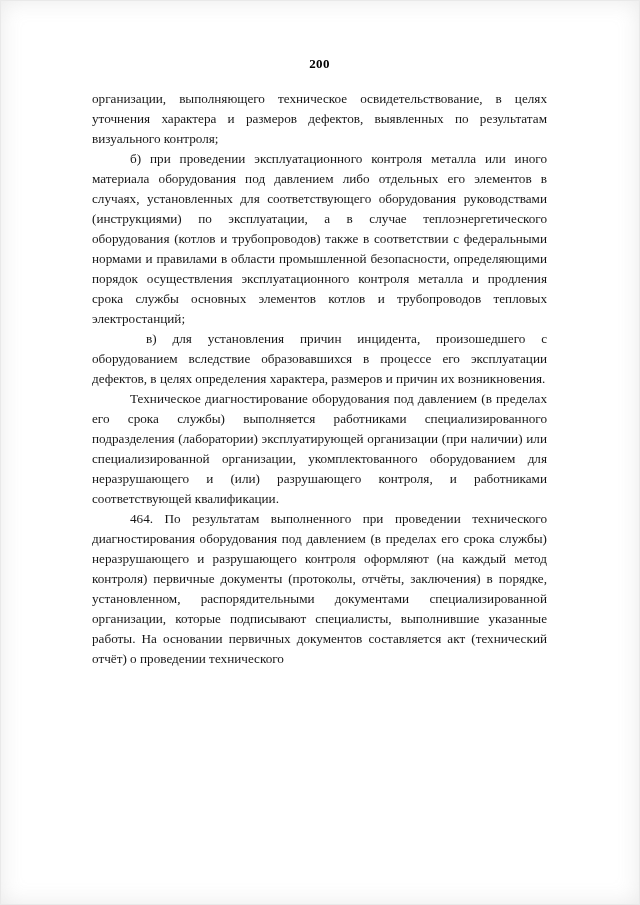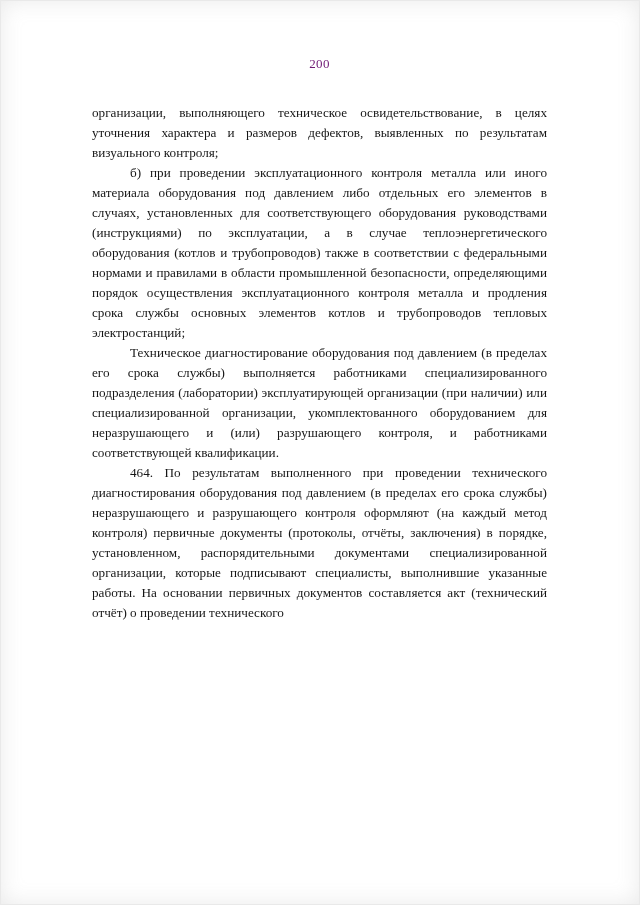--- a/index.html
+++ b/index.html
@@ -27,23 +27,24 @@
   #content {
     position: absolute;
     left: 92px;
     top: 56px;
     width: 455px;
   }
   .page-number {
     text-align: center;
     font-family: "Liberation Serif", "DejaVu Serif", serif;
     font-size: 13px;
-    color: #701a75;
+    color: #000000;
     letter-spacing: 0.3px;
-    margin-bottom: 31px;
+    margin-bottom: 17px;
+    font-weight: bold;
   }
   .para {
     font-family: "Liberation Serif", "DejaVu Serif", serif;
     font-size: 13.2px;
     line-height: 20px;
     color: #161616;
     text-align: justify;
     text-align-last: left;
     text-justify: inter-word;
     margin: 0;
@@ -61,19 +62,20 @@
 
 <div id="page">
   <div id="content">
 
     <div class="page-number">200</div>
 
     <p class="para">организации, выполняющего техническое освидетельствование, в целях уточнения характера и размеров дефектов, выявленных по результатам визуального контроля;</p>
 
     <p class="para indent">б) при проведении эксплуатационного контроля металла или иного материала оборудования под давлением либо отдельных его элементов в случаях, установленных для соответствующего оборудования руководствами (инструкциями) по эксплуатации, а в случае теплоэнергетического оборудования (котлов и трубопроводов) также в соответствии с федеральными нормами и правилами в области промышленной безопасности, определяющими порядок осуществления эксплуатационного контроля металла и продления срока службы основных элементов котлов и трубопроводов тепловых электростанций;</p>
 
+    <p class="para indent-wide">в) для установления причин инцидента, произошедшего с оборудованием вследствие образовавшихся в процессе его эксплуатации дефектов, в целях определения характера, размеров и причин их возникновения.</p>
 
     <p class="para indent">Техническое диагностирование оборудования под давлением (в пределах его срока службы) выполняется работниками специализированного подразделения (лаборатории) эксплуатирующей организации (при наличии) или специализированной организации, укомплектованного оборудованием для неразрушающего и (или) разрушающего контроля, и работниками соответствующей квалификации.</p>
 
     <p class="para indent">464. По результатам выполненного при проведении технического диагностирования оборудования под давлением (в пределах его срока службы) неразрушающего и разрушающего контроля оформляют (на каждый метод контроля) первичные документы (протоколы, отчёты, заключения) в порядке, установленном, распорядительными документами специализированной организации, которые подписывают специалисты, выполнившие указанные работы. На основании первичных документов составляется акт (технический отчёт) о проведении технического</p>
 
   </div>
 </div>
 
 </body></html>

